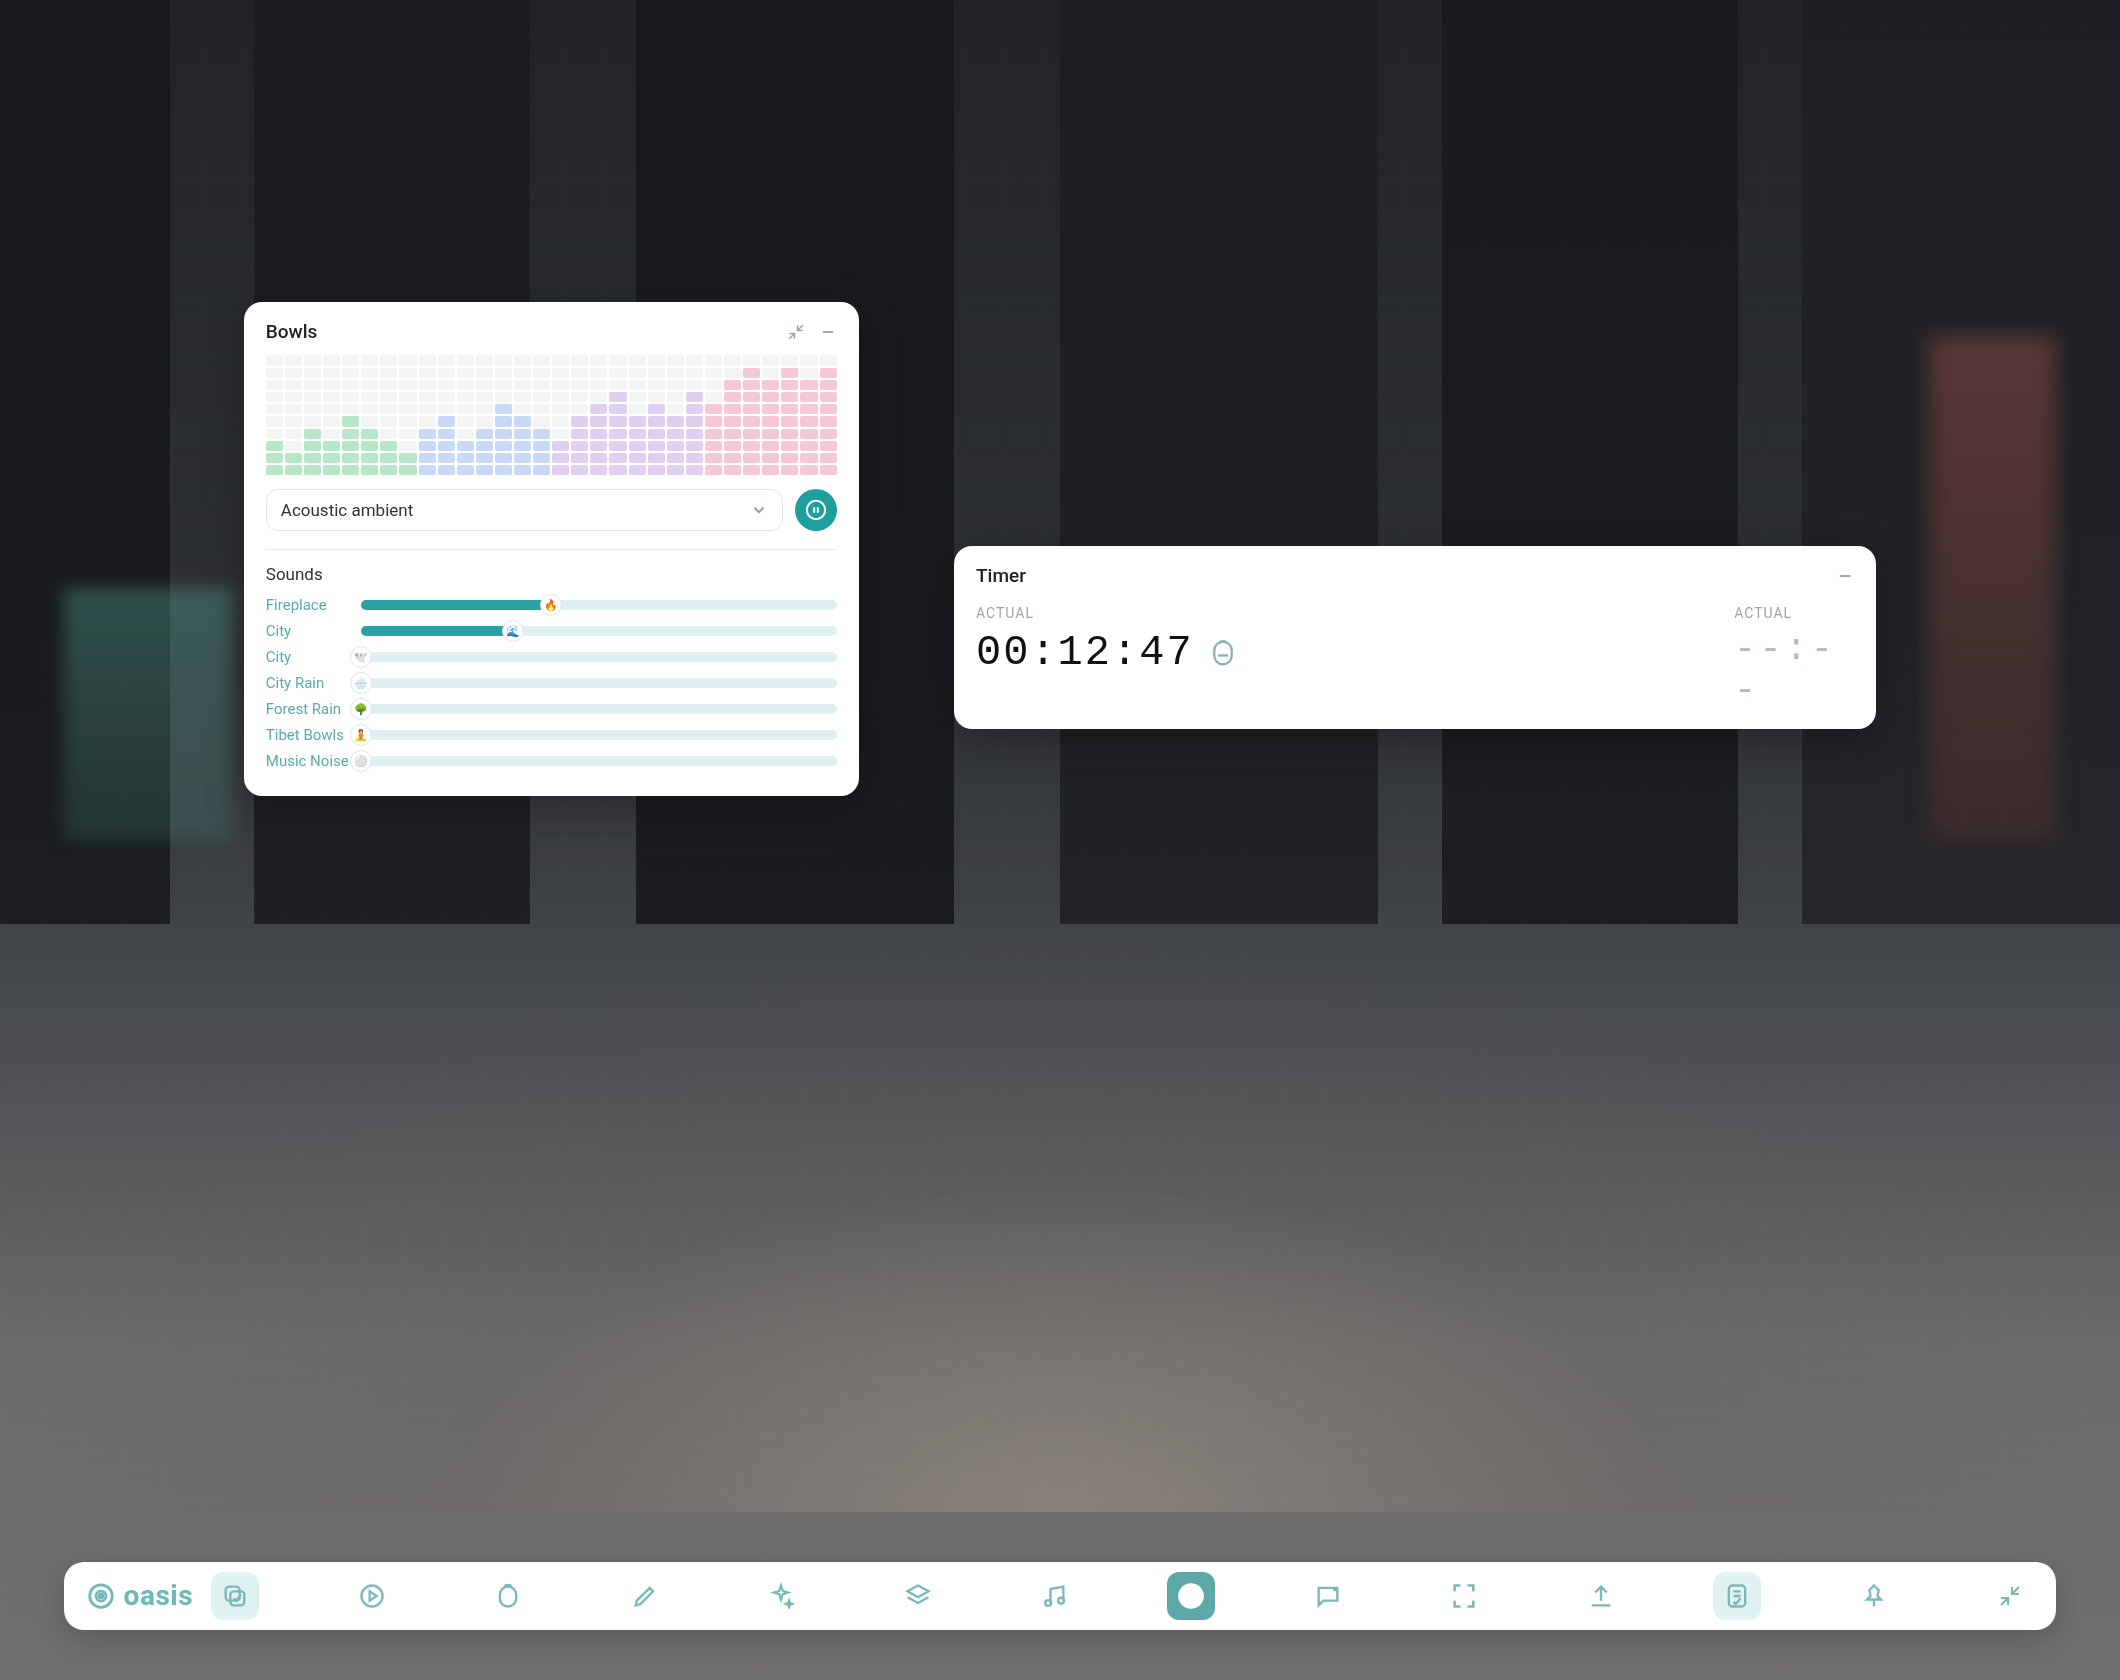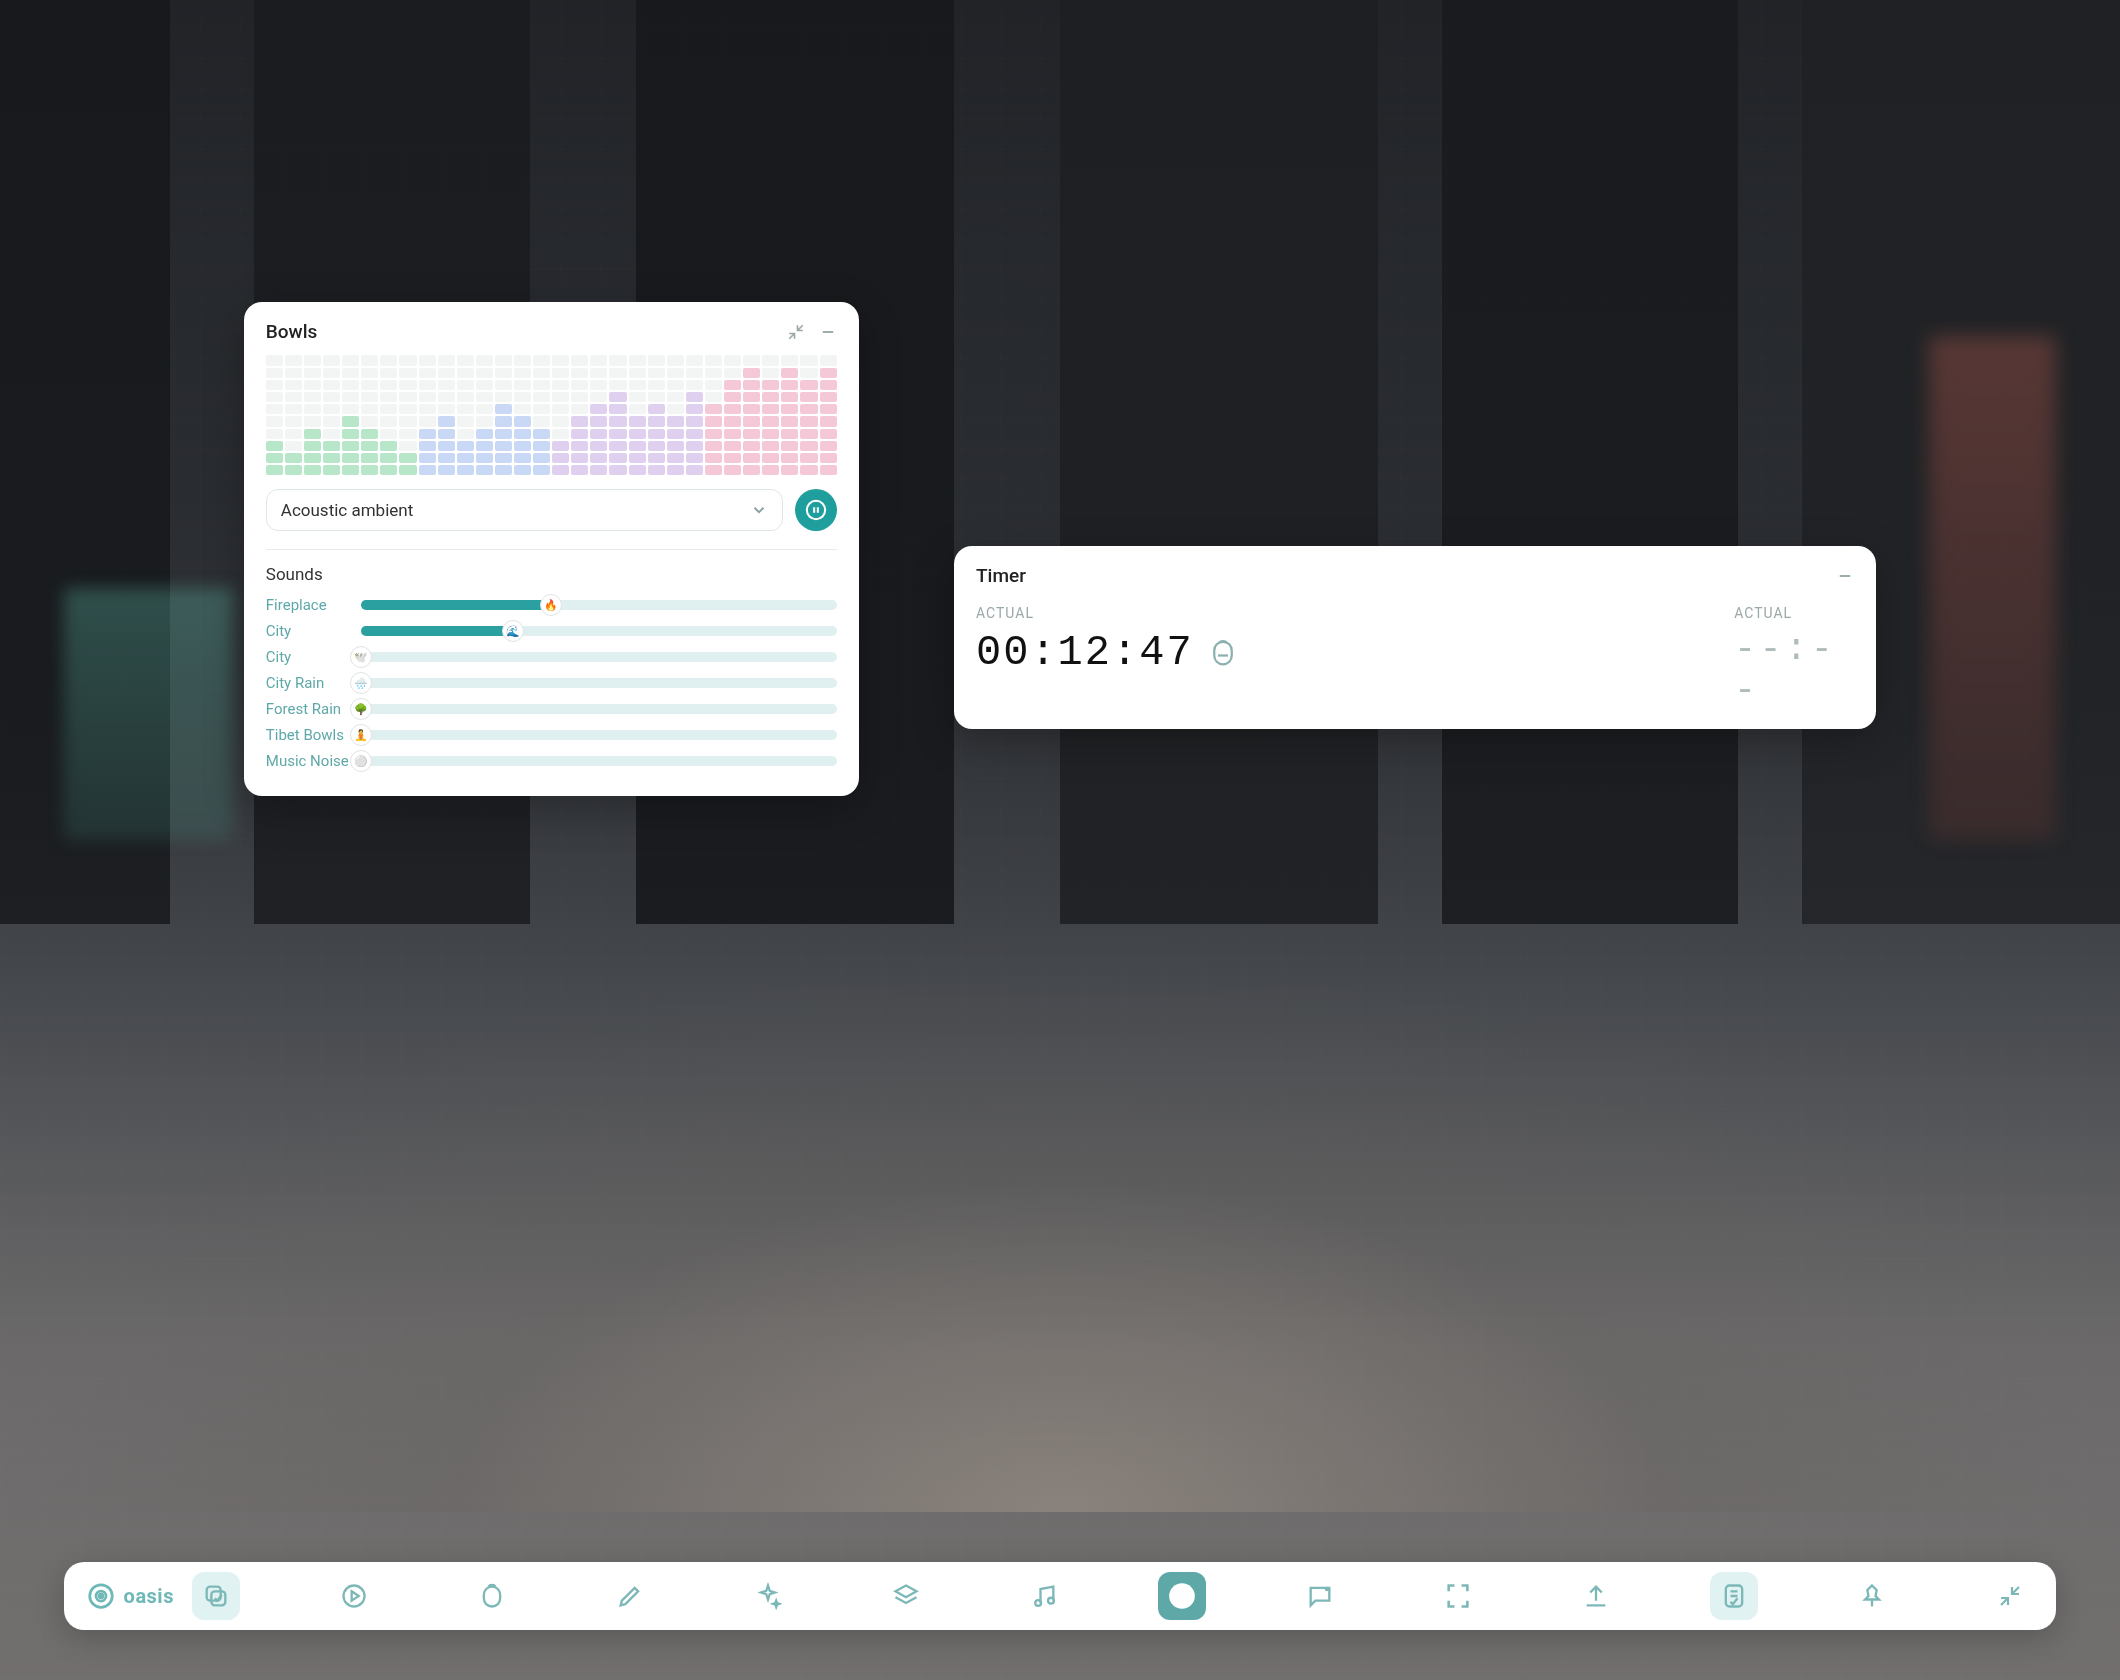--- a/index.html
+++ b/index.html
@@ -112,21 +112,21 @@
 
 .dock {
   position:absolute; left:3%; right:3%; bottom:3%;
   background:#fff; border-radius:20px;
   display:flex; align-items:center; gap:10px;
   padding:10px 22px;
   box-shadow:0 8px 30px rgba(0,0,0,0.2);
   overflow-x: auto;
 }
 .dock-logo { display:flex; align-items:center; gap:8px; margin-right:8px; }
-.dock-logo-text { font-size:20px; font-weight:700; color:#6fb8b8; letter-spacing:0.5px; }
+.dock-logo-text { font-size:28px; font-weight:700; color:#6fb8b8; letter-spacing:0.5px; }
 .dock-btn {
   width:48px; height:48px; border-radius:12px;
   display:flex; align-items:center; justify-content:center;
   cursor:pointer; color:#7db8b8; flex-shrink:0;
 }
 .dock-btn.active-teal { background:#e0f2f2; }
 .dock-btn.filled { background:#5fa8a8; color:#fff; }
 svg { display:block; }
 </style>
 </head>

